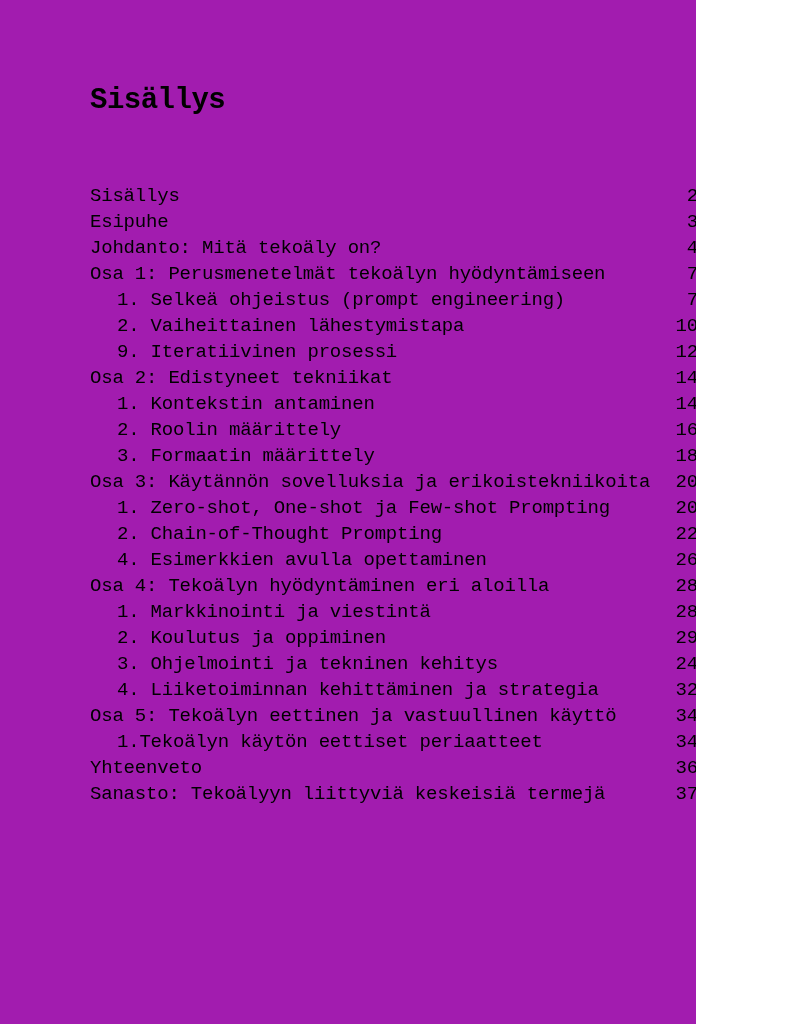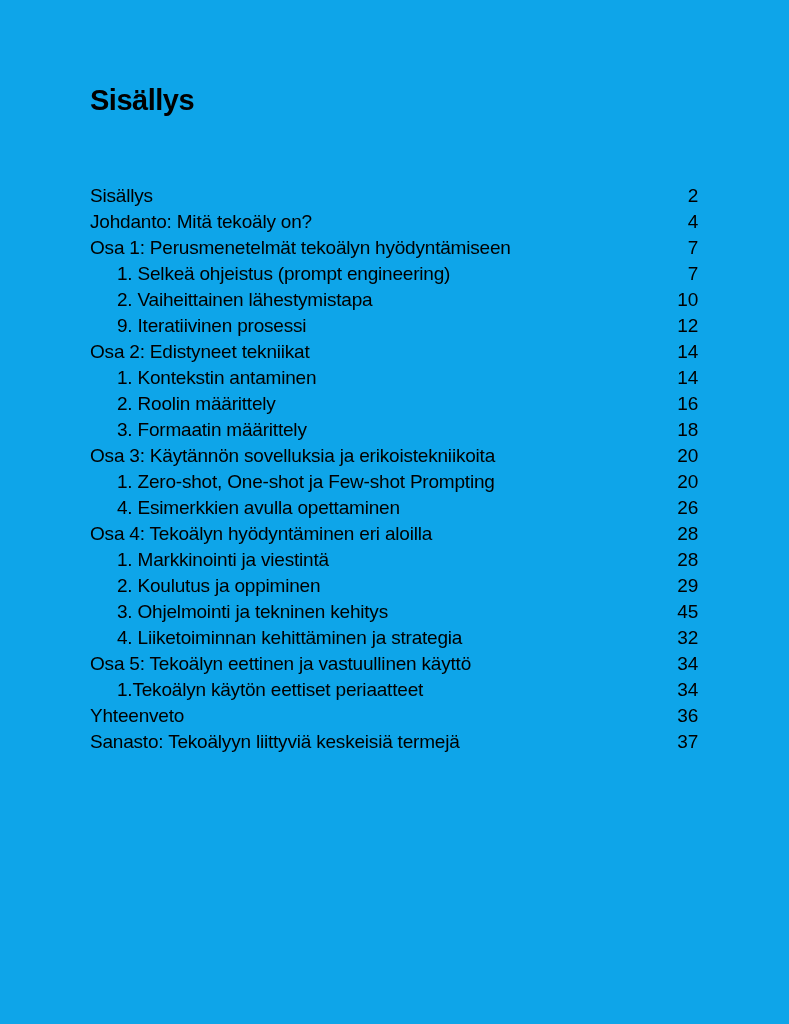--- a/index.html
+++ b/index.html
@@ -2,24 +2,24 @@
 <html><head>
 <meta charset="utf-8">
 <style>
   html, body {
     margin: 0;
     padding: 0;
     background: #ffffff;
   }
   .page {
     position: relative;
-    width: 789px;
+    width: 696px;
     height: 1024px;
-    background: #0ea5e9;
-    font-family: Liberation Sans, sans-serif;
+    background: #a21caf;
+    font-family: Liberation Mono, monospace;
     color: #000000;
     overflow: hidden;
   }
   .doc-title {
     position: absolute;
     left: 90px;
     top: 84px;
     margin: 0;
     font-size: 29px;
     font-weight: 700;
@@ -61,20 +61,24 @@
 <body>
 
 <div class="page">
   <h1 class="doc-title">Sisällys</h1>
   <div class="toc" id="toc">
       <div class="toc-row">
         <span class="toc-label">Sisällys</span>
         <span class="toc-page">2</span>
       </div>
       <div class="toc-row">
+        <span class="toc-label">Esipuhe</span>
+        <span class="toc-page">3</span>
+      </div>
+      <div class="toc-row">
         <span class="toc-label">Johdanto: Mitä tekoäly on?</span>
         <span class="toc-page">4</span>
       </div>
       <div class="toc-row">
         <span class="toc-label">Osa 1: Perusmenetelmät tekoälyn hyödyntämiseen</span>
         <span class="toc-page">7</span>
       </div>
       <div class="toc-row indent-1">
         <span class="toc-label">1. Selkeä ohjeistus (prompt engineering)</span>
         <span class="toc-page">7</span>
@@ -105,38 +109,42 @@
       </div>
       <div class="toc-row">
         <span class="toc-label">Osa 3: Käytännön sovelluksia ja erikoistekniikoita</span>
         <span class="toc-page">20</span>
       </div>
       <div class="toc-row indent-1">
         <span class="toc-label">1. Zero-shot, One-shot ja Few-shot Prompting</span>
         <span class="toc-page">20</span>
       </div>
       <div class="toc-row indent-1">
+        <span class="toc-label">2. Chain-of-Thought Prompting</span>
+        <span class="toc-page">22</span>
+      </div>
+      <div class="toc-row indent-1">
         <span class="toc-label">4. Esimerkkien avulla opettaminen</span>
         <span class="toc-page">26</span>
       </div>
       <div class="toc-row">
         <span class="toc-label">Osa 4: Tekoälyn hyödyntäminen eri aloilla</span>
         <span class="toc-page">28</span>
       </div>
       <div class="toc-row indent-1">
         <span class="toc-label">1. Markkinointi ja viestintä</span>
         <span class="toc-page">28</span>
       </div>
       <div class="toc-row indent-1">
         <span class="toc-label">2. Koulutus ja oppiminen</span>
         <span class="toc-page">29</span>
       </div>
       <div class="toc-row indent-1">
         <span class="toc-label">3. Ohjelmointi ja tekninen kehitys</span>
-        <span class="toc-page">45</span>
+        <span class="toc-page">24</span>
       </div>
       <div class="toc-row indent-1">
         <span class="toc-label">4. Liiketoiminnan kehittäminen ja strategia</span>
         <span class="toc-page">32</span>
       </div>
       <div class="toc-row">
         <span class="toc-label">Osa 5: Tekoälyn eettinen ja vastuullinen käyttö</span>
         <span class="toc-page">34</span>
       </div>
       <div class="toc-row indent-1">

